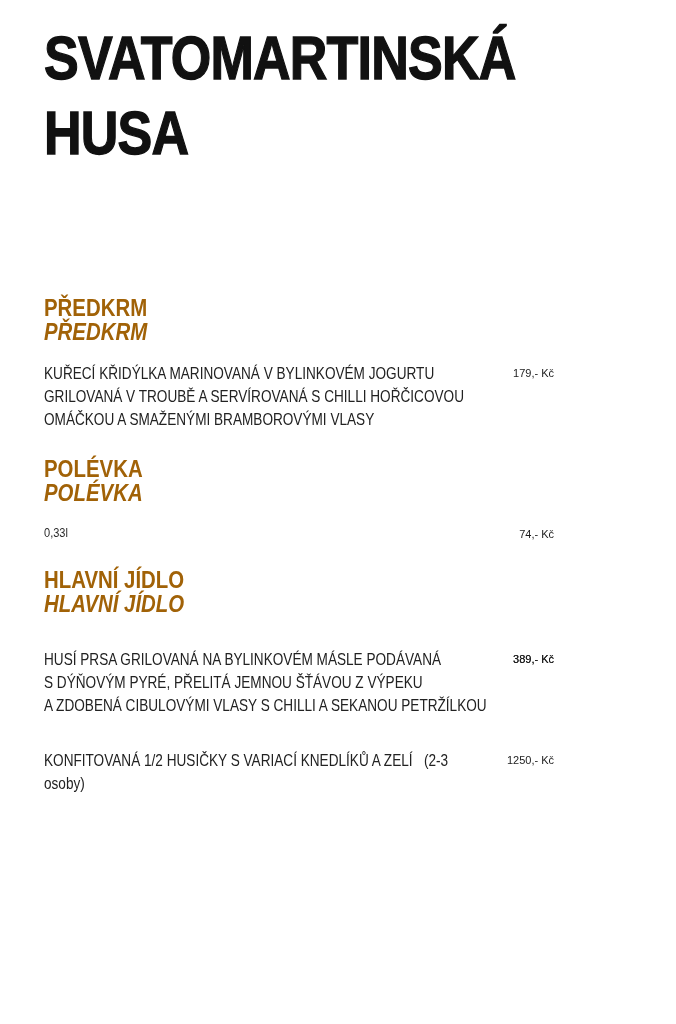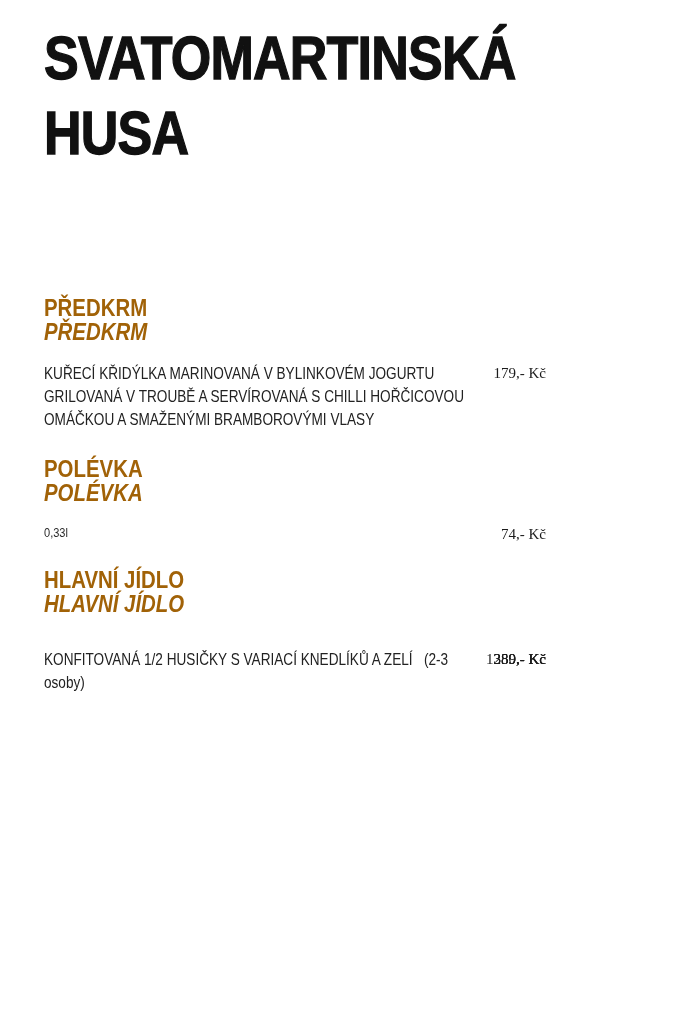--- a/index.html
+++ b/index.html
@@ -57,23 +57,23 @@
     font-size: 13px;
     line-height: 19px;
     transform: scaleX(0.85);
     transform-origin: 0 50%;
     white-space: pre;
     color: #2a2a2a;
   }
   .price {
     position: absolute;
     top: 0;
-    right: 16px;
-    font-family: Liberation Serif, serif;
-    font-size: 15px;
+    right: 8px;
+    font-family: Liberation Sans, sans-serif;
+    font-size: 11px;
     line-height: 23px;
     white-space: nowrap;
     color: #1b1b1b;
   }
 </style>
 </head>
 <body>
 
 <div class="page">
 
@@ -123,20 +123,25 @@
     <div class="sec-h italic">
       <div class="hline">HLAVNÍ JÍDLO</div>
     </div>
     <div class="items">
 
       <div class="item">
         <div class="price">389,- Kč</div>
       </div>
 
       <div class="item">
+        <div class="name">
+          <div class="line">HUSÍ PRSA GRILOVANÁ NA BYLINKOVÉM MÁSLE PODÁVANÁ</div>
+          <div class="line">S DÝŇOVÝM PYRÉ, PŘELITÁ JEMNOU ŠŤÁVOU Z VÝPEKU</div>
+          <div class="line">A ZDOBENÁ CIBULOVÝMI VLASY S CHILLI A SEKANOU PETRŽÍLKOU</div>
+        </div>
         <div class="price">389,- Kč</div>
       </div>
 
 
       <div class="item">
         <div class="name">
           <div class="line">KONFITOVANÁ 1/2 HUSIČKY S VARIACÍ KNEDLÍKŮ A ZELÍ   (2-3</div>
           <div class="line">osoby)</div>
         </div>
         <div class="price">1250,- Kč</div>

